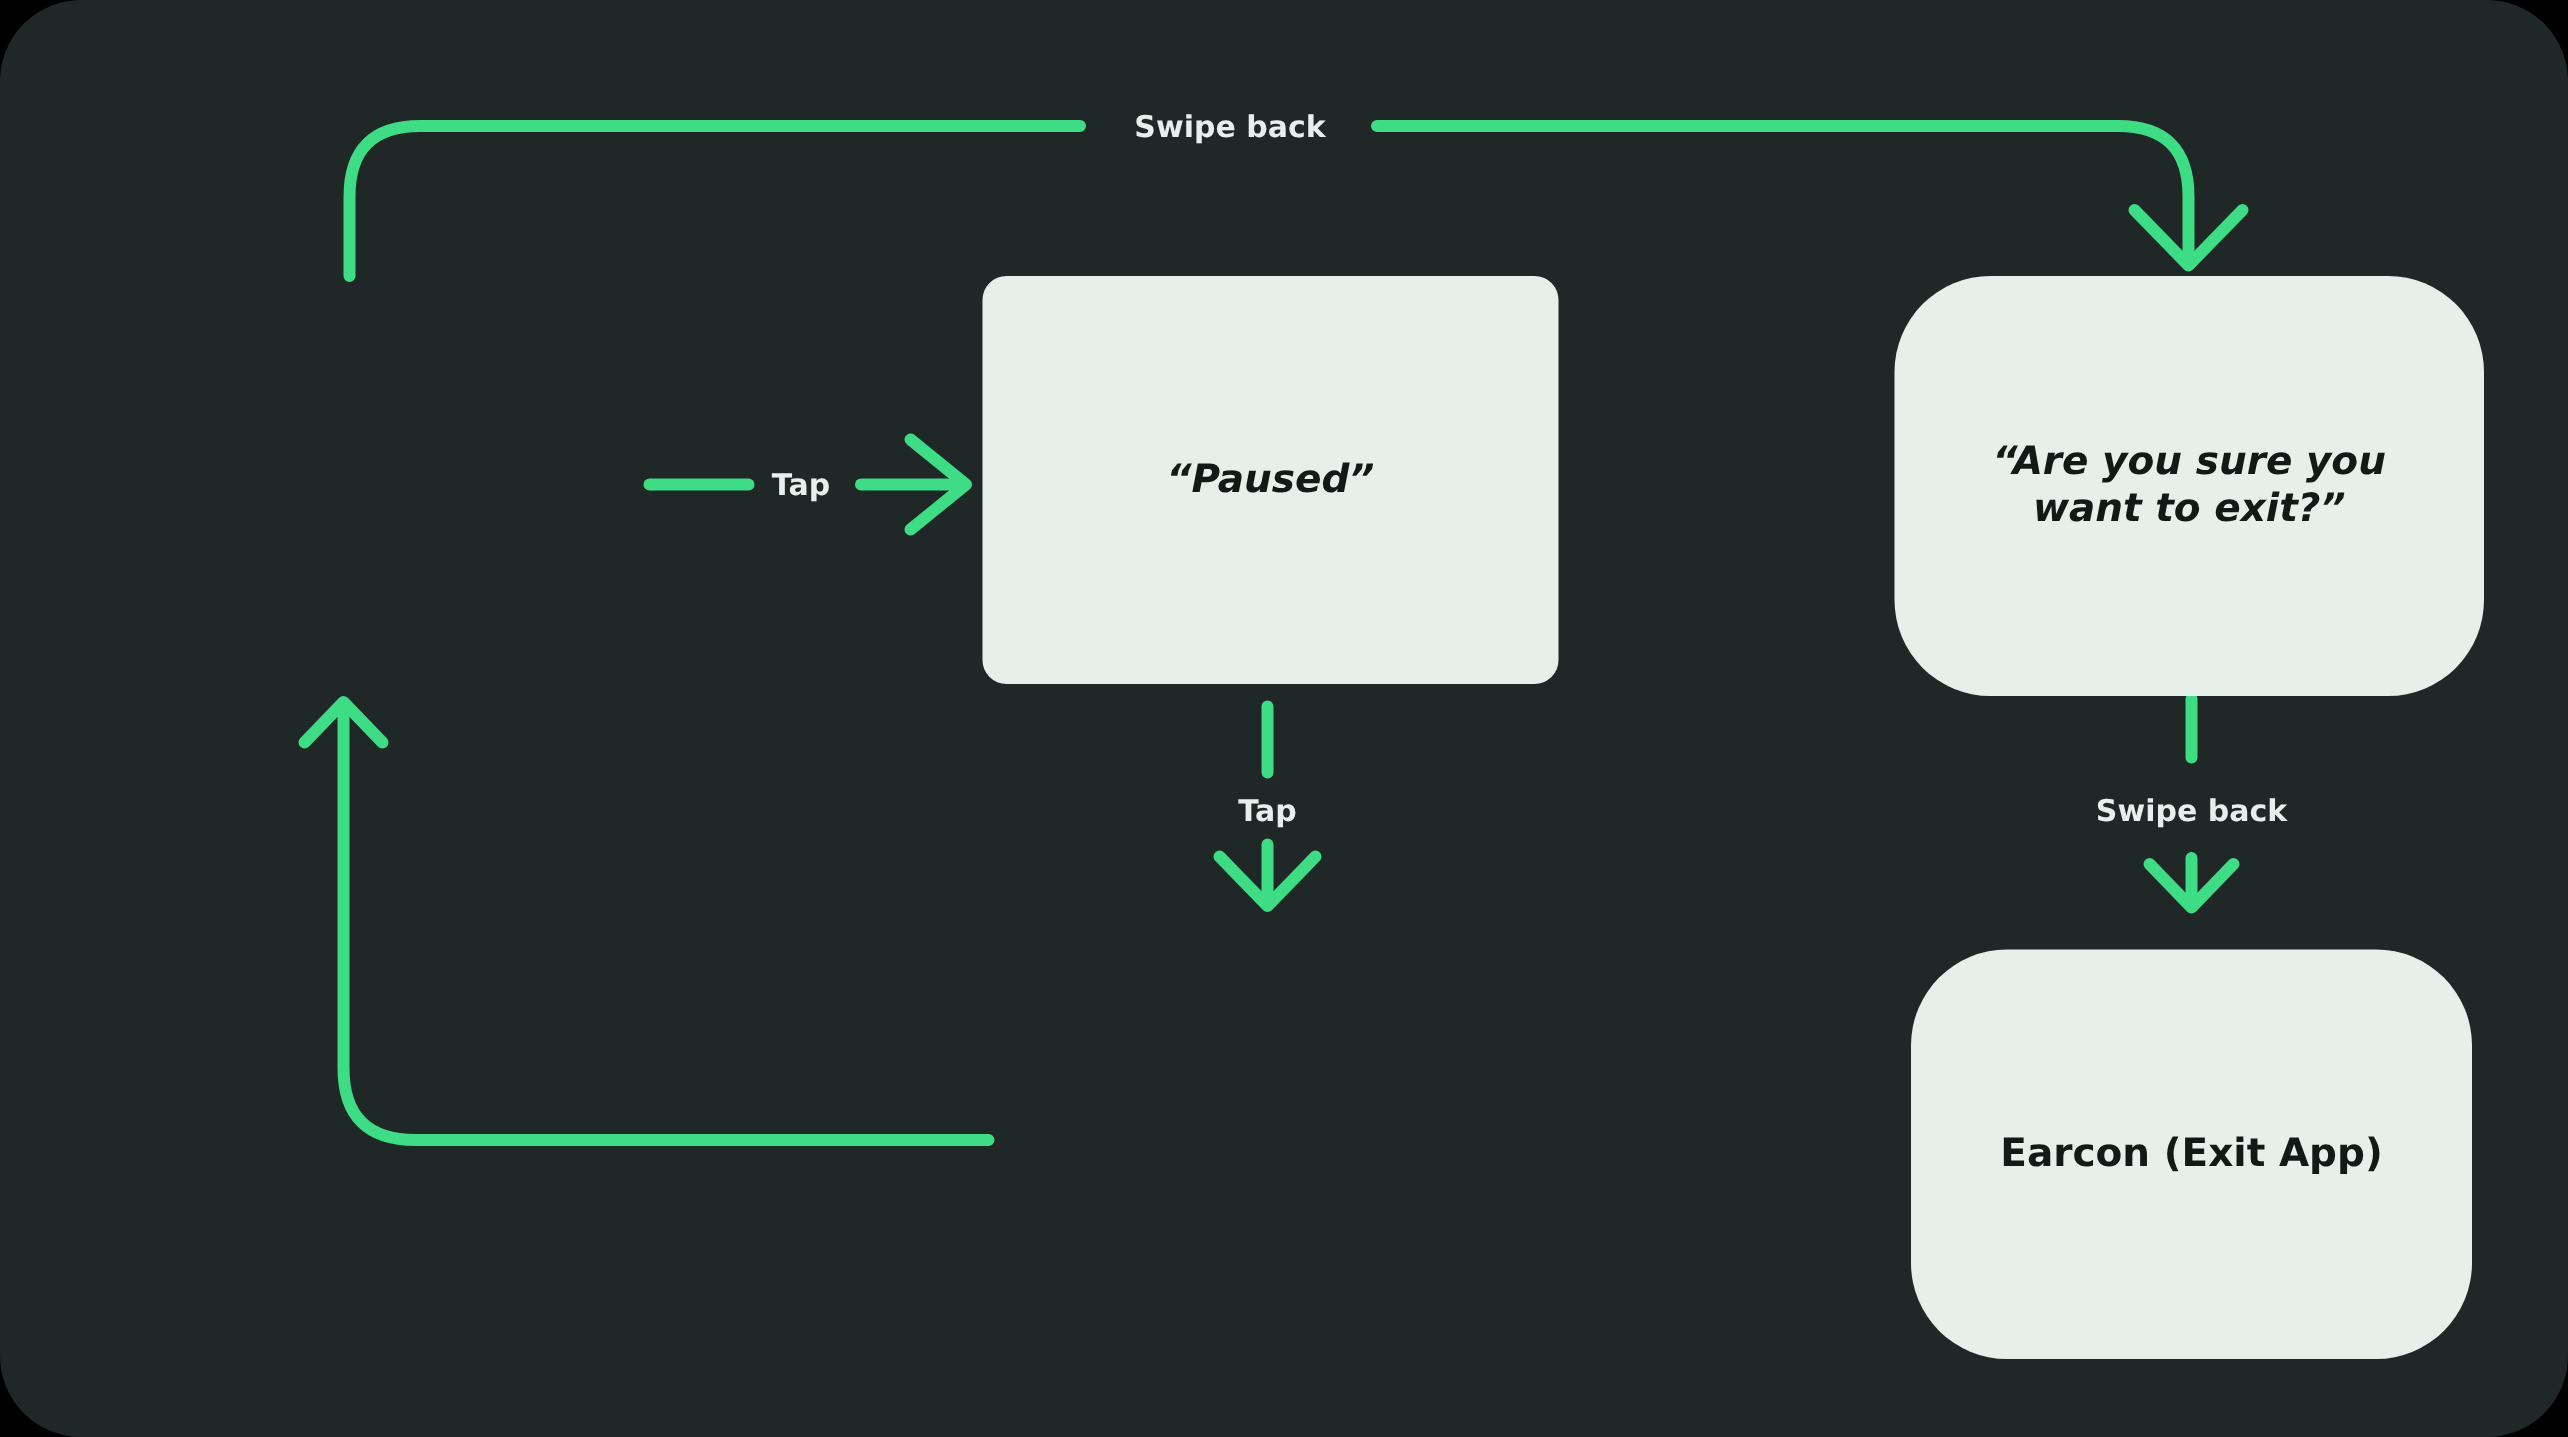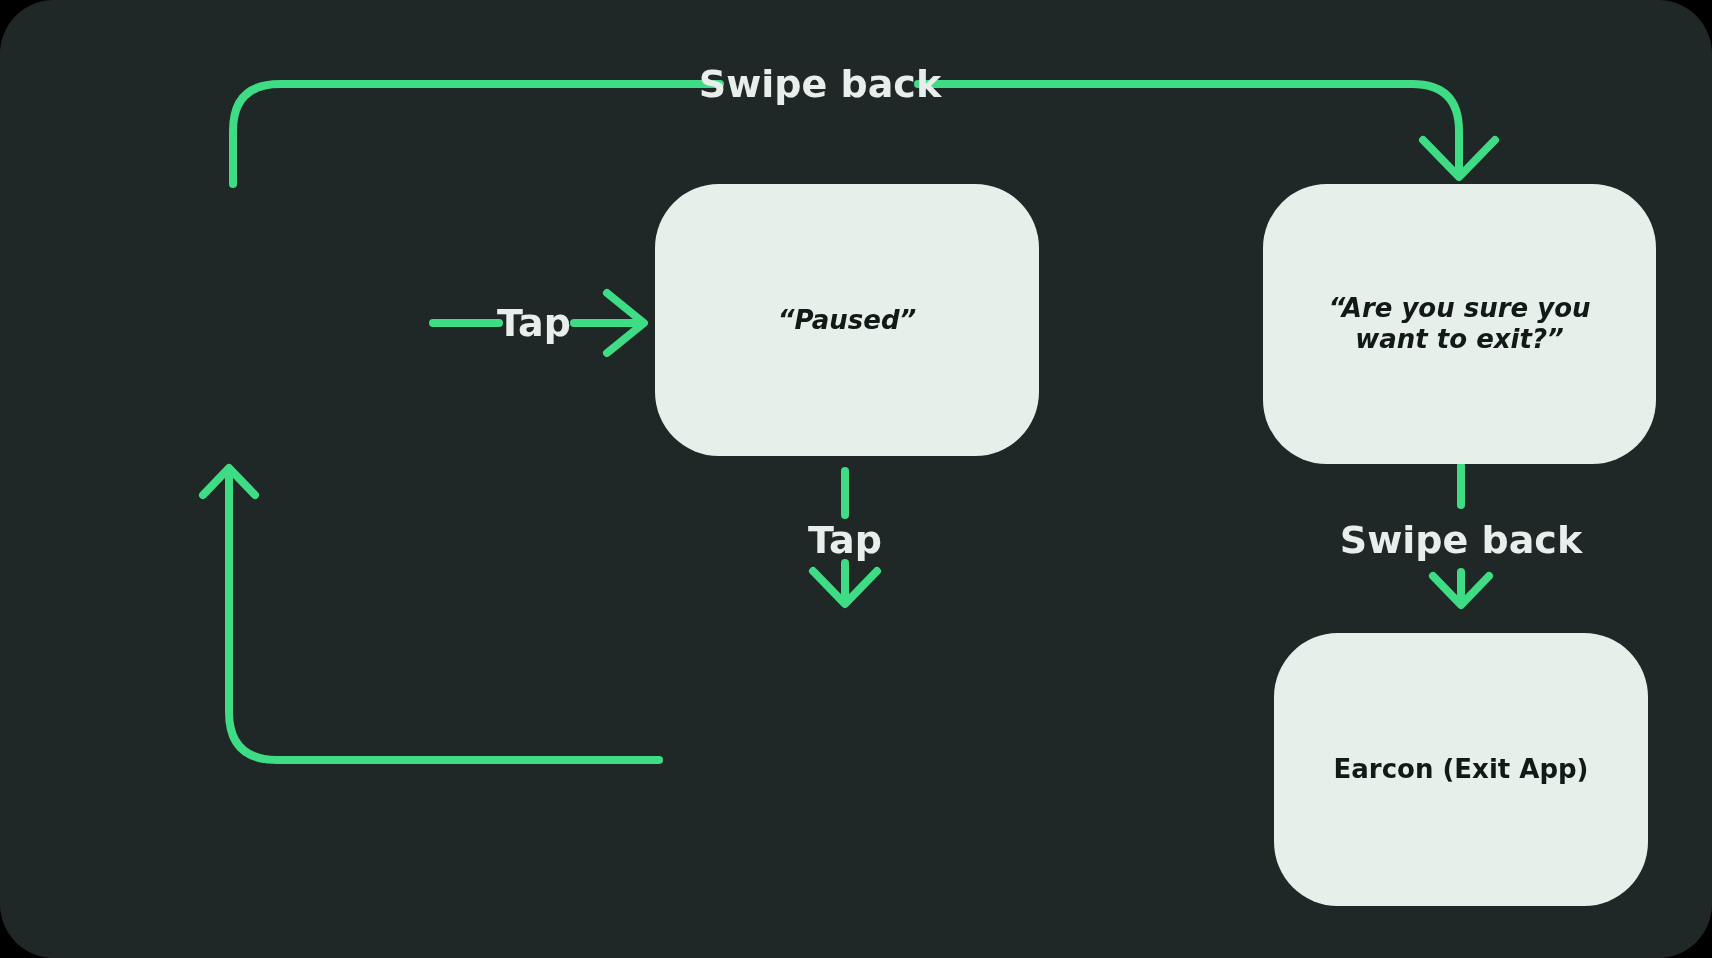--- a/index.html
+++ b/index.html
@@ -49,25 +49,25 @@
     white-space: pre-line;
   }
   .node-text.upright {
     font-style: normal;
   }
   .edge-label {
     position: absolute;
     transform: translate(-50%, -50%);
     color: #e8eeec;
     font-weight: bold;
-    font-size: 38px;
+    font-size: 20px;
     white-space: nowrap;
   }
   .node-listening   { left: 38px;   top: 184px; width: 390px; height: 278px; }
-  .node-paused      { left: 655px;  top: 184px; width: 384px; height: 272px; }
+  .node-paused      { left: 655px;  top: 184px; width: 384px; height: 272px; border-radius: 16px; }
   .node-exit-confirm{ left: 1263px; top: 184px; width: 393px; height: 280px; align-items: center; }
   .node-back        { left: 659px;  top: 621px; width: 385px; height: 275px; }
   .node-earcon      { left: 1274px; top: 621px; width: 374px; height: 273px; margin-top: 12px; }
   .label-swipe-back-top   { left: 820px;  top: 84px;  }
   .label-tap-horizontal   { left: 534px;  top: 323px; }
   .label-tap-vertical     { left: 845px;  top: 540px; }
   .label-swipe-back-right { left: 1461px; top: 540px; }
 </style>
 </head>
 <body>

